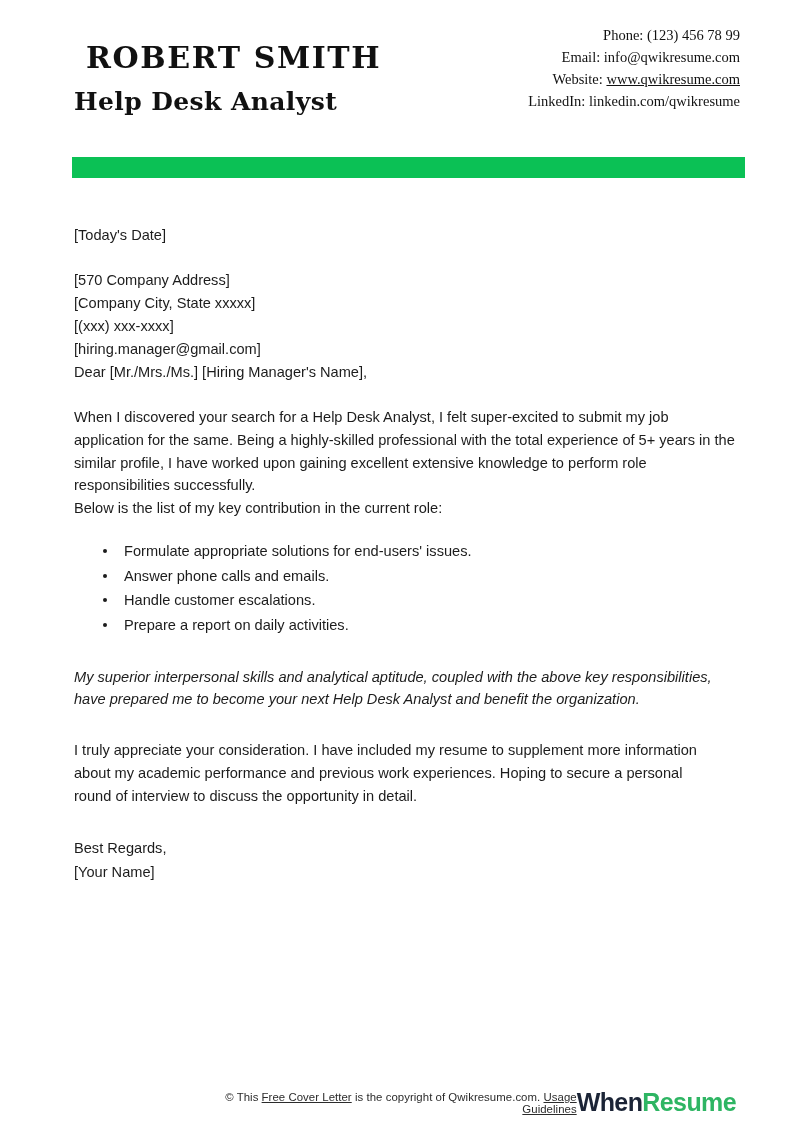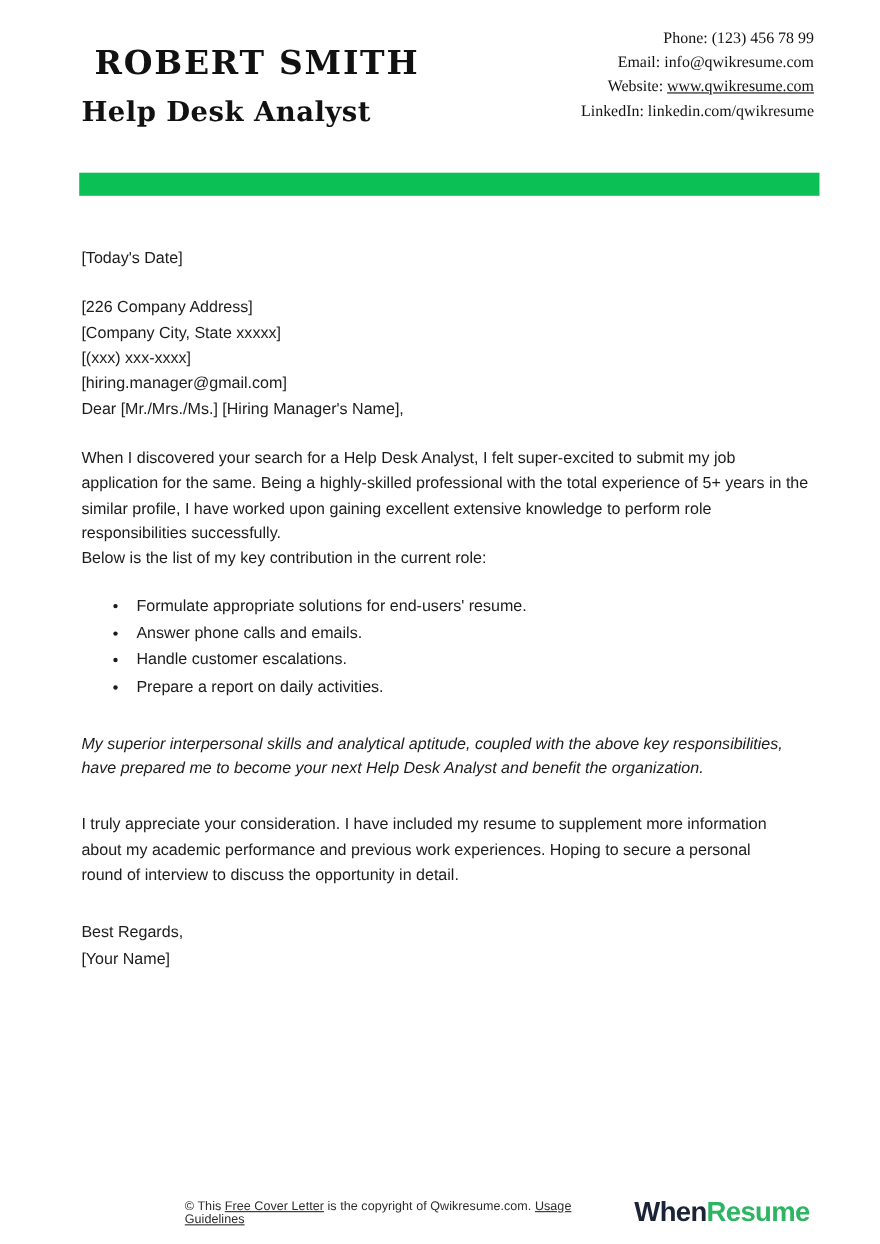--- a/index.html
+++ b/index.html
@@ -154,20 +154,21 @@
   
   .footer {
     position: absolute;
     left: 0;
     right: 0;
     bottom: 16px;
     display: flex;
     align-items: center;
     justify-content: space-between;
     padding: 0 64px 0 168px;
+    text-align: right;
   }
 
   .footer-credit {
     font-family: "Liberation Sans", sans-serif;
     font-size: 11.4px;
     color: #2b2b2b;
     letter-spacing: 0.05px;
   }
   .footer-credit .u {
     text-decoration: underline;
@@ -208,34 +209,34 @@
 
   <div class="accent-bar-wrap">
     <div class="accent-bar"></div>
   </div>
 
   <div class="letter">
 
     <div class="date-line">[Today's Date]</div>
 
     <div class="recipient">
-      <div>[226 Company Address]</div>
+      <div>[570 Company Address]</div>
       <div>[Company City, State xxxxx]</div>
       <div>[(xxx) xxx-xxxx]</div>
       <div>[hiring.manager@gmail.com]</div>
     </div>
 
     <div class="salutation">Dear [Mr./Mrs./Ms.] [Hiring Manager's Name],</div>
 
     <div class="para intro-para">When I discovered your search for a Help Desk Analyst, I felt super-excited to submit my job application for the same. Being a highly-skilled professional with the total experience of 5+ years in the similar profile, I have worked upon gaining excellent extensive knowledge to perform role responsibilities successfully.</div>
 
     <div class="list-lead">Below is the list of my key contribution in the current role:</div>
 
     <ul class="key-list">
-      <li>Formulate appropriate solutions for end-users' resume.</li>
+      <li>Formulate appropriate solutions for end-users' issues.</li>
       <li>Answer phone calls and emails.</li>
       <li>Handle customer escalations.</li>
       <li>Prepare a report on daily activities.</li>
     </ul>
 
     <div class="para closing-para-1">My superior interpersonal skills and analytical aptitude, coupled with the above key responsibilities, have prepared me to become your next Help Desk Analyst and benefit the organization.</div>
 
     <div class="para closing-para-2">I truly appreciate your consideration. I have included my resume to supplement more information about my academic performance and previous work experiences. Hoping to secure a personal round of interview to discuss the opportunity in detail.</div>
 
     <div class="signoff">

